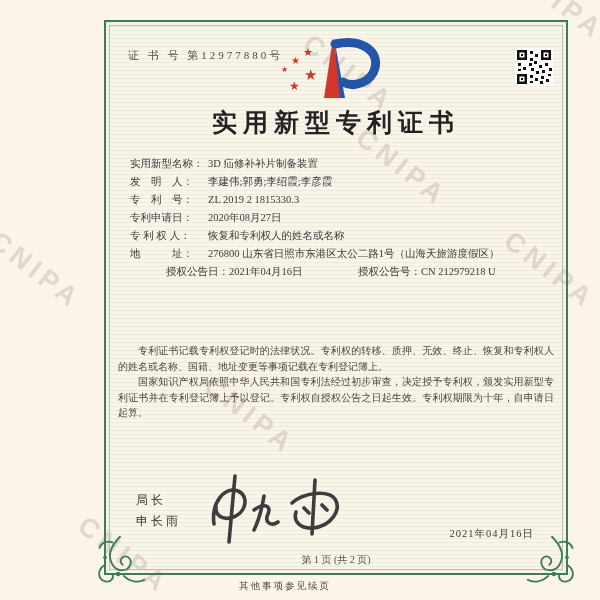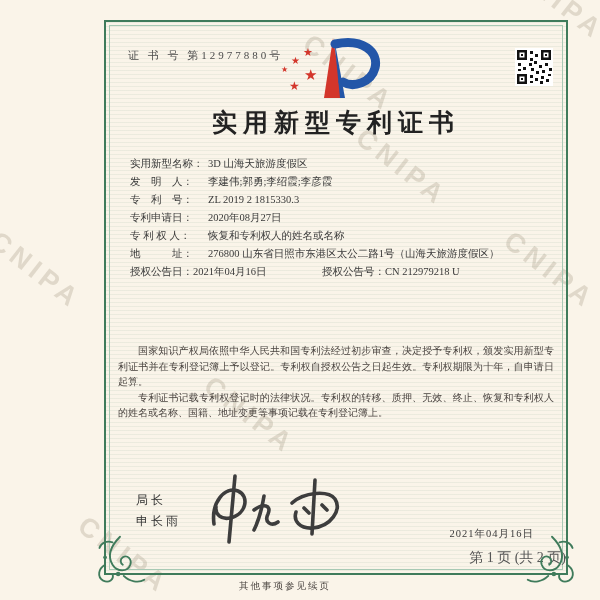--- a/index.html
+++ b/index.html
@@ -43,33 +43,33 @@
   .title {
     position:absolute; top:84px; left:0; width:100%; text-align:center;
     font-size:25px; font-weight:bold; letter-spacing:6px; color:#222;
   }
 
   .fields { position:absolute; left:24px; right:14px; top:134px; font-size:10.5px; color:#3a3a3a; }
   .field-row { display:flex; margin-bottom:3px; line-height:15px; }
   .field-label { flex:0 0 78px; white-space:pre; }
   .field-value { flex:1; }
   .grant-row { display:flex; margin-top:0; line-height:15px; }
-  .grant-left { flex:0 0 192px; white-space:nowrap; }
+  .grant-left { flex:0 0 192px; white-space:nowrap;margin-left:36px; }
   .grant-right { flex:1; white-space:nowrap; }
 
   .body-text {
     position:absolute; left:12px; right:12px; top:321px;
     font-size:10px; line-height:15.5px; text-align:justify; color:#4a4440;
   }
   .body-text p { text-indent:2em; }
 
   .signer { position:absolute; left:30px; top:468px; font-size:12px; letter-spacing:3px; line-height:21px; color:#333; }
   .signature { position:absolute; left:92px; top:448px; width:160px; height:80px; }
   .issue-date { position:absolute; right:32px; top:505px; font-size:10.5px; letter-spacing:1px; color:#3a3a3a; }
-  .page-info { position:absolute; bottom:6px; left:0; width:100%; text-align:right; font-size:14px; color:#555; }
+  .page-info { position:absolute; bottom:6px; left:0; width:100%; text-align:center; font-size:10px; color:#555; }
 
   .ornament { position:absolute; width:56px; height:56px; }
   .ornament.bl { left:-14px; bottom:-16px; }
   .ornament.br { right:-14px; bottom:-16px; transform:scaleX(-1); }
 
   .footer-note {
     position:absolute; top:580px; left:0; width:100%;
     text-align:center; transform:translateX(-15px);
     font-size:9.5px; letter-spacing:2px; color:#4a4440;
   }
@@ -140,21 +140,21 @@
           <rect x="33" y="26" width="3" height="2"></rect>
           <rect x="15" y="33" width="3" height="2"></rect>
       </g>
     </svg>
 
     <div class="title">实用新型专利证书</div>
 
     <div class="fields">
       <div class="field-row">
         <span class="field-label">实用新型名称：</span>
-        <span class="field-value">3D 山海天旅游度假区</span>
+        <span class="field-value">3D 疝修补补片制备装置</span>
       </div>
       <div class="field-row">
         <span class="field-label">发　明　人：</span>
         <span class="field-value">李建伟;郭勇;李绍霞;李彦霞</span>
       </div>
       <div class="field-row">
         <span class="field-label">专　利　号：</span>
         <span class="field-value">ZL 2019 2 1815330.3</span>
       </div>
       <div class="field-row">
@@ -173,22 +173,22 @@
         <span class="grant-left">
           <span>授权公告日：</span><span>2021年04月16日</span>
         </span>
         <span class="grant-right">
           <span>授权公告号：</span><span>CN 212979218 U</span>
         </span>
       </div>
     </div>
 
     <div class="body-text">
+      <p>专利证书记载专利权登记时的法律状况。专利权的转移、质押、无效、终止、恢复和专利权人的姓名或名称、国籍、地址变更等事项记载在专利登记簿上。</p>
       <p>国家知识产权局依照中华人民共和国专利法经过初步审查，决定授予专利权，颁发实用新型专利证书并在专利登记簿上予以登记。专利权自授权公告之日起生效。专利权期限为十年，自申请日起算。</p>
-      <p>专利证书记载专利权登记时的法律状况。专利权的转移、质押、无效、终止、恢复和专利权人的姓名或名称、国籍、地址变更等事项记载在专利登记簿上。</p>
     </div>
 
     <div class="signer">
       <div>局长</div>
       <div>申长雨</div>
     </div>
 
     <svg class="signature" viewBox="0 0 160 80">
       <g fill="none" stroke="#3d3d3d" stroke-width="3.6" stroke-linecap="round" stroke-linejoin="round">
         <path d="M16,54 C13,32 27,16 40,21 C52,26 48,45 32,48 C23,50 17,44 18,37"></path>

